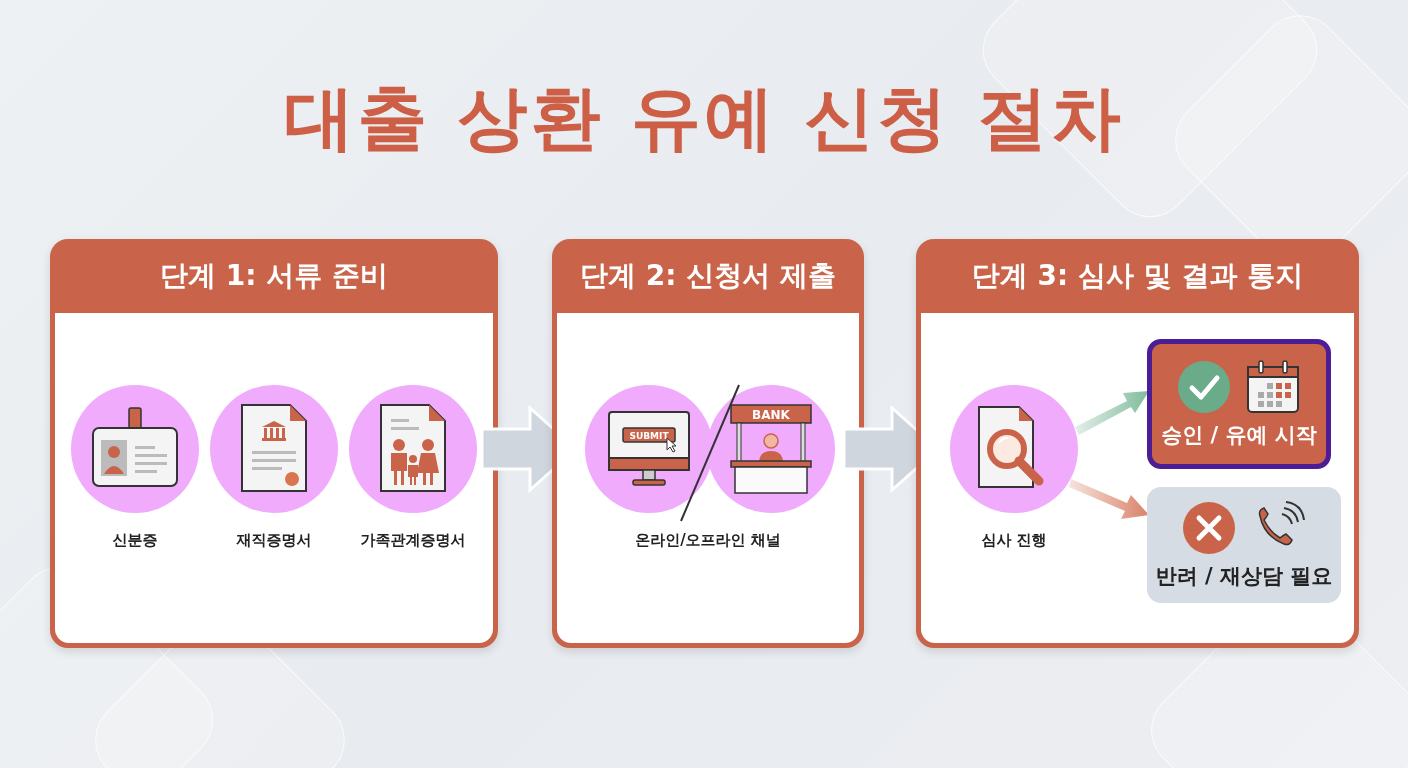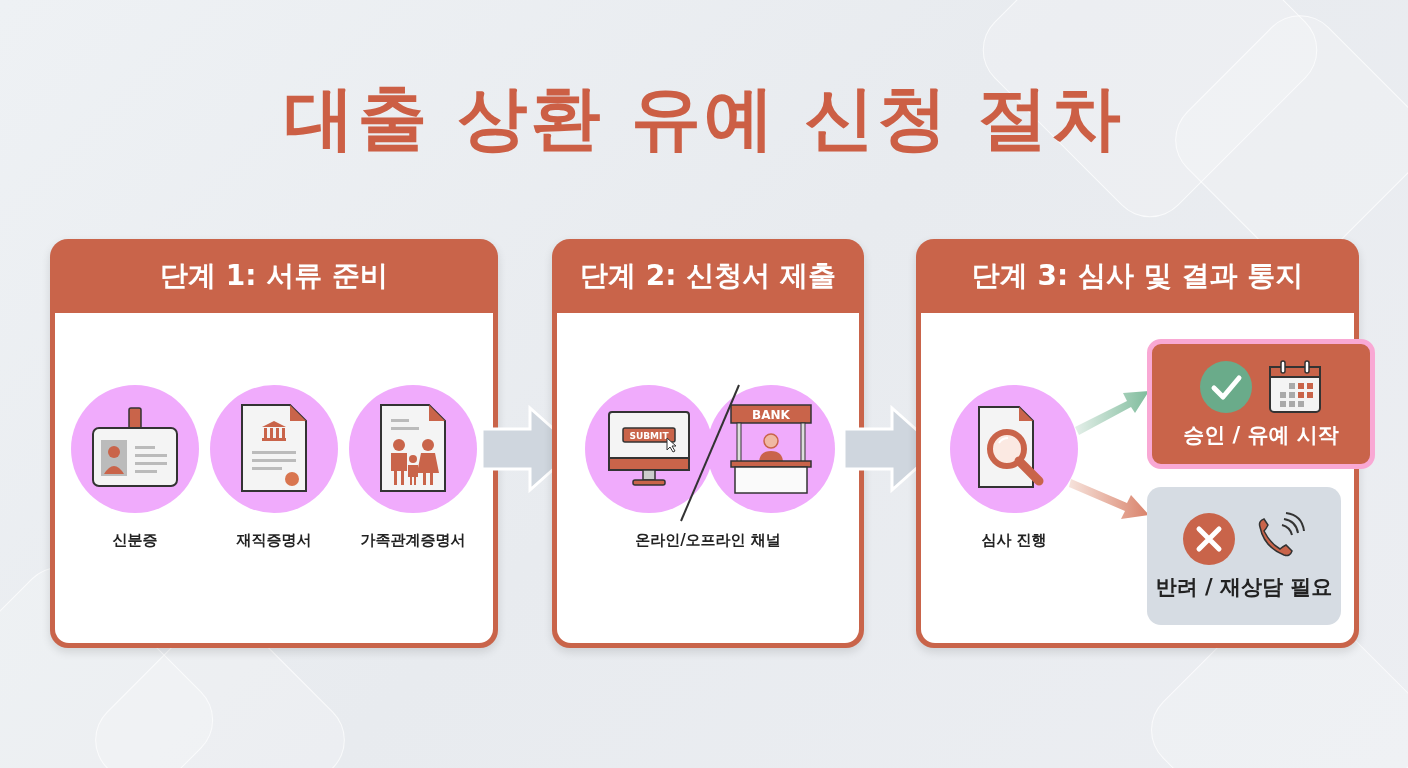--- a/index.html
+++ b/index.html
@@ -172,21 +172,21 @@
     <svg style="position:absolute; left:148px; top:160px;" width="84" height="60" viewBox="0 0 84 60">
       <defs>
           <linearGradient id="gr" x1="0" x2="1">
             <stop offset="0" stop-color="#f6e3dc"></stop>
             <stop offset="1" stop-color="#d9826a"></stop>
           </linearGradient>
         </defs>
       <path d="M2 6 L58 30 L62 22 L80 42 L52 46 L56 38 L0 14 Z" fill="url(#gr)"></path>
     </svg>
 
-    <div class="result-box" style="left:226px; top:26px; width:228px; height:130px; background:#c9644a; border:5px solid #f9a8d4;">
+    <div class="result-box" style="left:226px; top:26px; width:184px; height:130px; background:#c9644a; border:5px solid #4c1d95;">
       <div style="display:flex; gap:14px; align-items:center;">
         <svg width="54" height="54" viewBox="0 0 54 54">
           <circle cx="27" cy="27" r="26" fill="#6aab8a"></circle>
           <path d="M15 28 L24 37 L40 18" stroke="#fff" stroke-width="5" fill="none" stroke-linecap="round" stroke-linejoin="round"></path>
         </svg>
         <svg width="56" height="56" viewBox="0 0 56 56">
           <rect x="3" y="8" width="50" height="45" rx="4" fill="#f4f4f4" stroke="#333" stroke-width="2"></rect>
           <rect x="3" y="8" width="50" height="10" fill="#c9644a" stroke="#333" stroke-width="2"></rect>
           <rect x="14" y="2" width="4" height="12" rx="2" fill="#fff" stroke="#333" stroke-width="1.5"></rect>
           <rect x="38" y="2" width="4" height="12" rx="2" fill="#fff" stroke="#333" stroke-width="1.5"></rect>
@@ -198,21 +198,21 @@
             <rect x="31" y="33" width="6" height="6" fill="#c9644a"></rect>
             <rect x="40" y="33" width="6" height="6" fill="#c9644a"></rect>
           <rect x="13" y="42" width="6" height="6" fill="#aaa"></rect>
             <rect x="22" y="42" width="6" height="6" fill="#aaa"></rect>
             <rect x="31" y="42" width="6" height="6" fill="#aaa"></rect>
         </svg>
       </div>
       <div class="result-label" style="color:#fff;">승인 / 유예 시작</div>
     </div>
 
-    <div class="result-box" style="left:226px; top:174px; width:194px; height:138px; background:#d6dce3;">
+    <div class="result-box" style="left:226px; top:174px; width:194px; height:116px; background:#d6dce3;">
       <div style="display:flex; gap:14px; align-items:center;">
         <svg width="54" height="54" viewBox="0 0 54 54">
           <circle cx="27" cy="27" r="26" fill="#c9644a"></circle>
           <path d="M17 17 L37 37 M37 17 L17 37" stroke="#fff" stroke-width="5" stroke-linecap="round"></path>
         </svg>
         <svg width="56" height="56" viewBox="0 0 56 56">
           <path d="M10 16 Q8 10 14 8 L18 14 Q16 18 14 20 Q20 32 30 38 Q32 36 36 34 L42 40 Q40 46 34 44 Q14 36 10 16 Z" fill="#c9644a" stroke="#333" stroke-width="1.5"></path>
           <path d="M32 14 Q40 16 42 24" stroke="#333" stroke-width="2" fill="none"></path>
           <path d="M34 8 Q46 10 48 22" stroke="#333" stroke-width="2" fill="none"></path>
           <path d="M36 2 Q52 4 54 20" stroke="#333" stroke-width="2" fill="none"></path>

